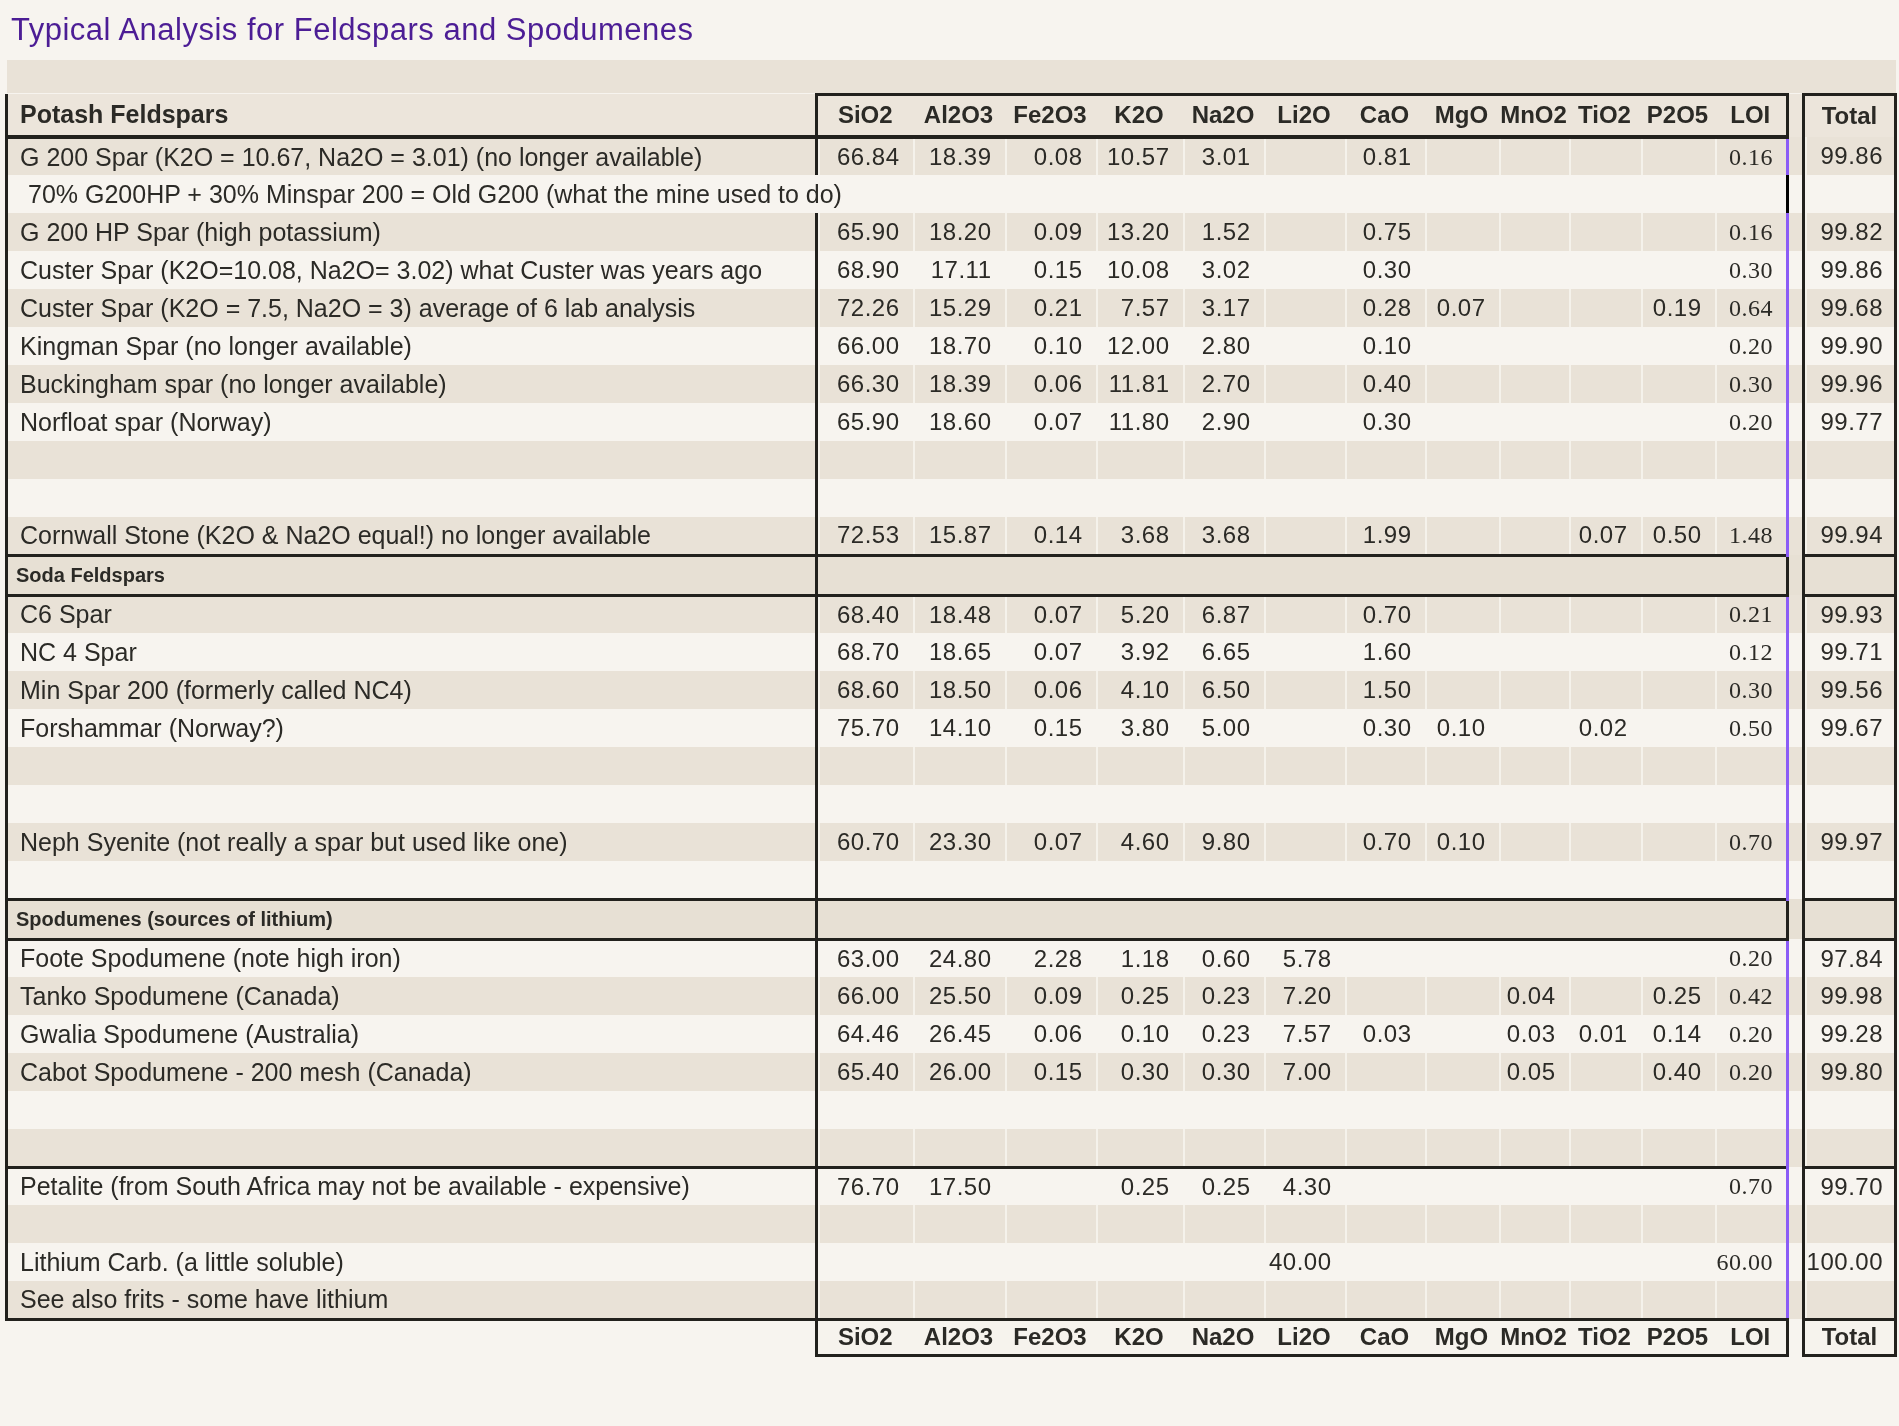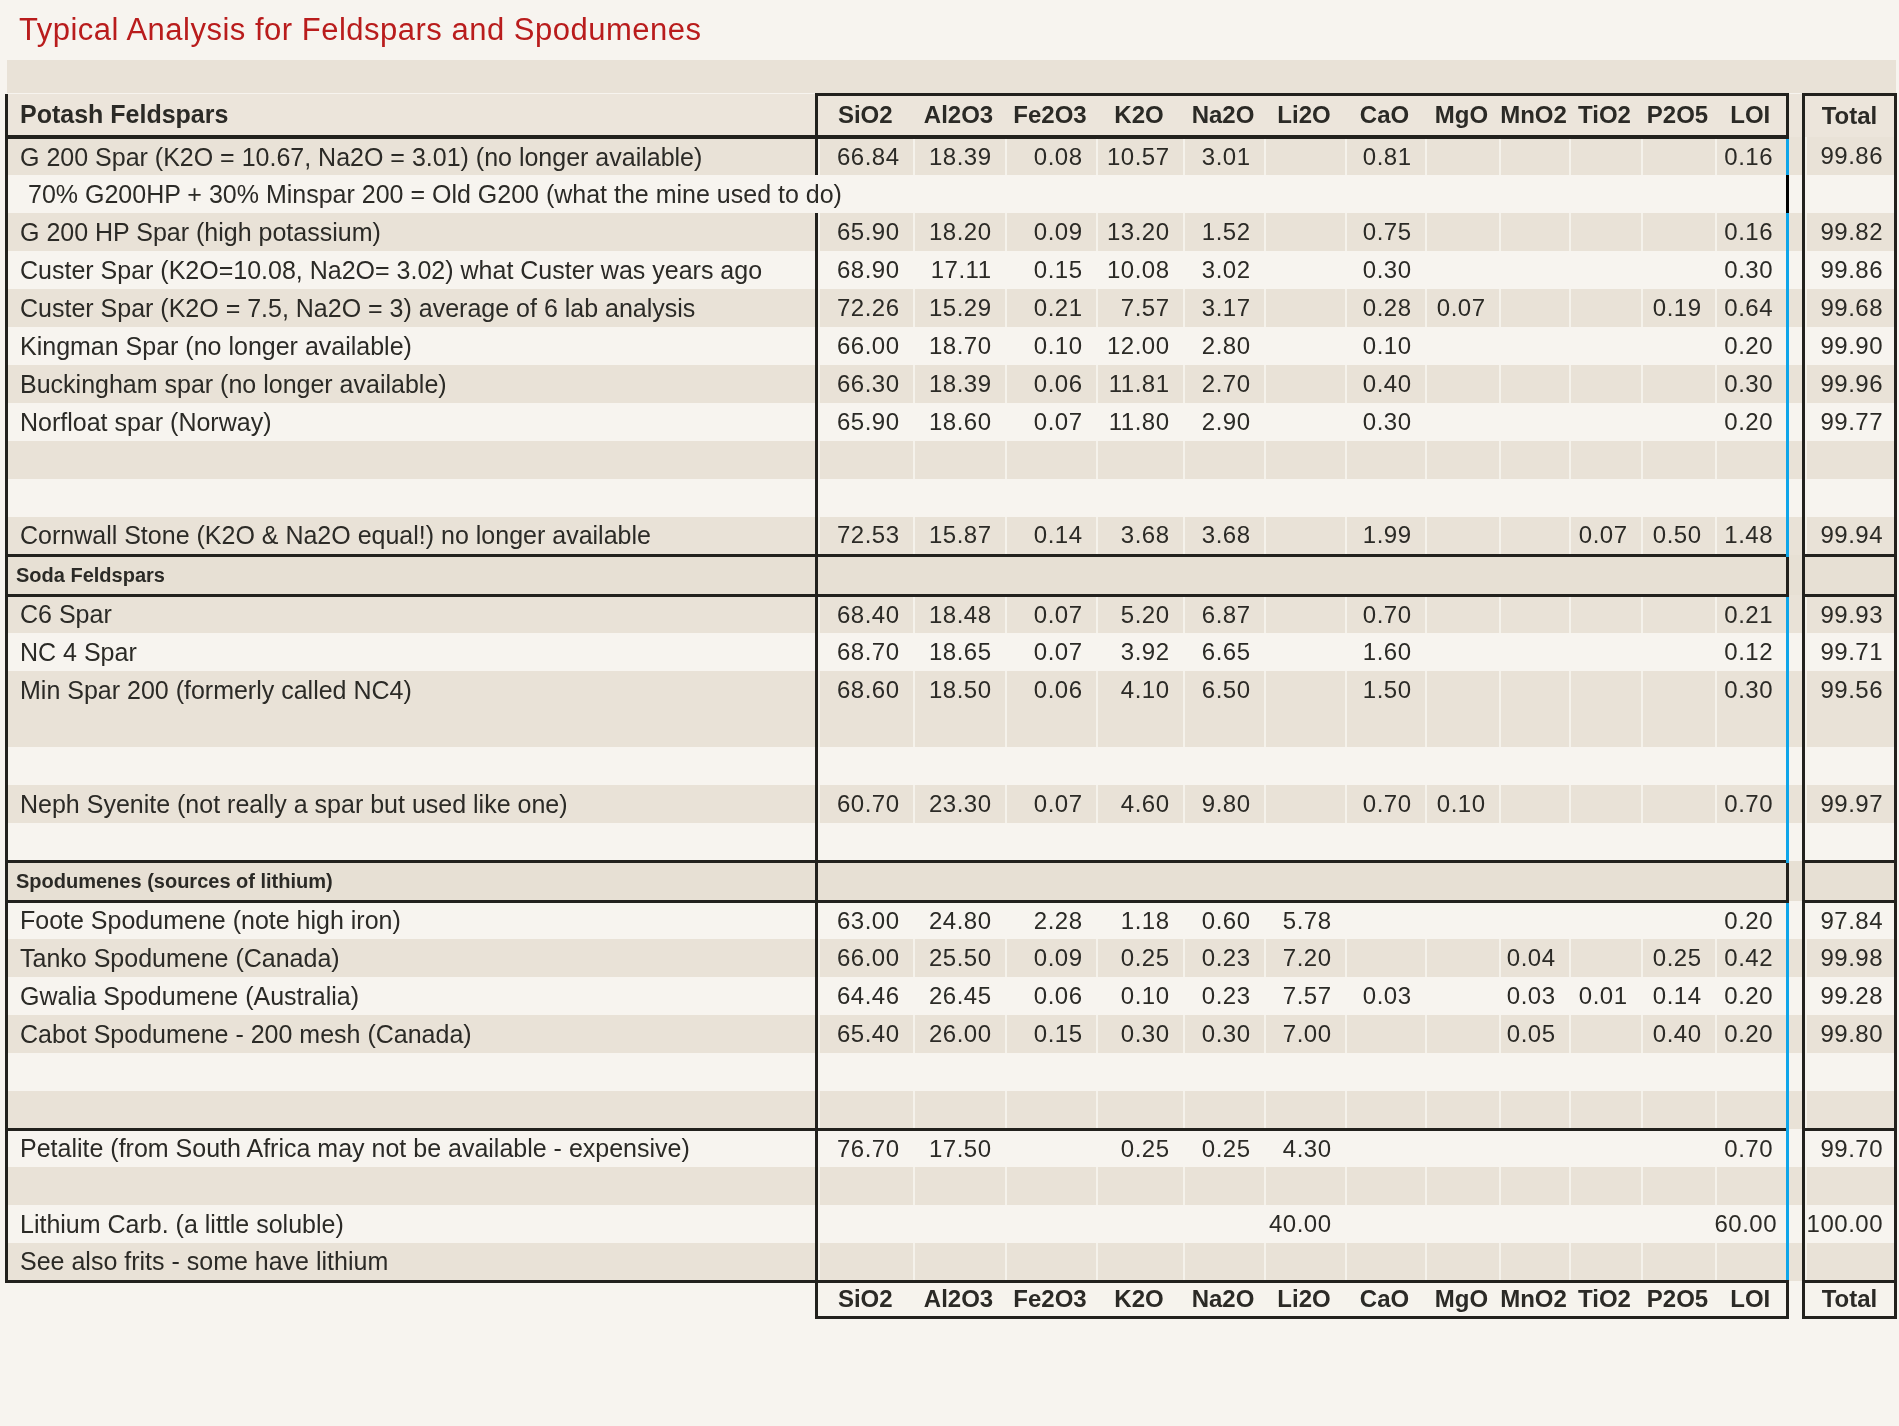--- a/index.html
+++ b/index.html
@@ -8,23 +8,22 @@
     background:#f7f4ef;
     font-family:"Liberation Sans","DejaVu Sans",sans-serif;
     color:#2b2a26;
     overflow:hidden;
   }
   .page{padding:6px 4px 0 5px;}
   .doc-title{
     font-size:31px;
     font-weight:400;
     letter-spacing:0.5px;
-    color:#b91c1c;
+    color:#4c1d95;
     padding:6px 0 12px 6px;
-    margin-left:8px;
   }
   table.analysis{
     border-collapse:collapse;
     table-layout:fixed;
     width:1889px;
     font-size:24px;
   }
   td,th{overflow:hidden;white-space:nowrap;padding:0;vertical-align:middle;}
   
   tr.shade td, tr.shade th{background:#e9e2d7;}
@@ -61,21 +60,21 @@
   tr.bodyrow{height:38px;}
   td.name{
     text-align:left;padding-left:12px;font-size:25px;
     border-left:3px solid #22211d;border-right:3px solid #22211d;
   }
   td.notename{
     text-align:left;padding-left:20px;font-size:25px;
     border-left:3px solid #22211d;border-right:3px solid #000000;
   }
   td.val{text-align:right;padding-right:13px;font-size:24px;letter-spacing:0.5px;}
-  td.val.lastcol{border-right:3px solid #0ea5e9;}
+  td.val.lastcol{border-right:3px solid #8b5cf6;font-family:Liberation Serif, serif;}
   td.totalcol{
     text-align:right;padding-right:11px;font-size:24px;letter-spacing:0.5px;
     border-left:3px solid #22211d;border-right:3px solid #22211d;margin-left:27px;
   }
   td.gap{border:none;}
   
   tr.secttop td.name, tr.secttop td.val, tr.secttop td.totalcol{border-top:3px solid #22211d;}
   tr.sectbottom td.name, tr.sectbottom td.notename, tr.sectbottom td.val, tr.sectbottom td.totalcol{border-bottom:3px solid #22211d;}
   
   tr.footrow{height:36px;}
@@ -361,20 +360,37 @@
           <td class="val"></td>
           <td class="val">1.50</td>
           <td class="val"></td>
           <td class="val"></td>
           <td class="val"></td>
           <td class="val"></td>
           <td class="val lastcol">0.30</td>
           <td class="gap"></td>
           <td class="totalcol">99.56</td>
         </tr>
+        <tr class="bodyrow">
+          <td class="name">Forshammar (Norway?)</td>
+          <td class="val">75.70</td>
+          <td class="val">14.10</td>
+          <td class="val">0.15</td>
+          <td class="val">3.80</td>
+          <td class="val">5.00</td>
+          <td class="val"></td>
+          <td class="val">0.30</td>
+          <td class="val">0.10</td>
+          <td class="val"></td>
+          <td class="val">0.02</td>
+          <td class="val"></td>
+          <td class="val lastcol">0.50</td>
+          <td class="gap"></td>
+          <td class="totalcol">99.67</td>
+        </tr>
         <tr class="bodyrow shade">
           <td class="name"></td>
           <td class="val"></td>
           <td class="val"></td>
           <td class="val"></td>
           <td class="val"></td>
           <td class="val"></td>
           <td class="val"></td>
           <td class="val"></td>
           <td class="val"></td>

